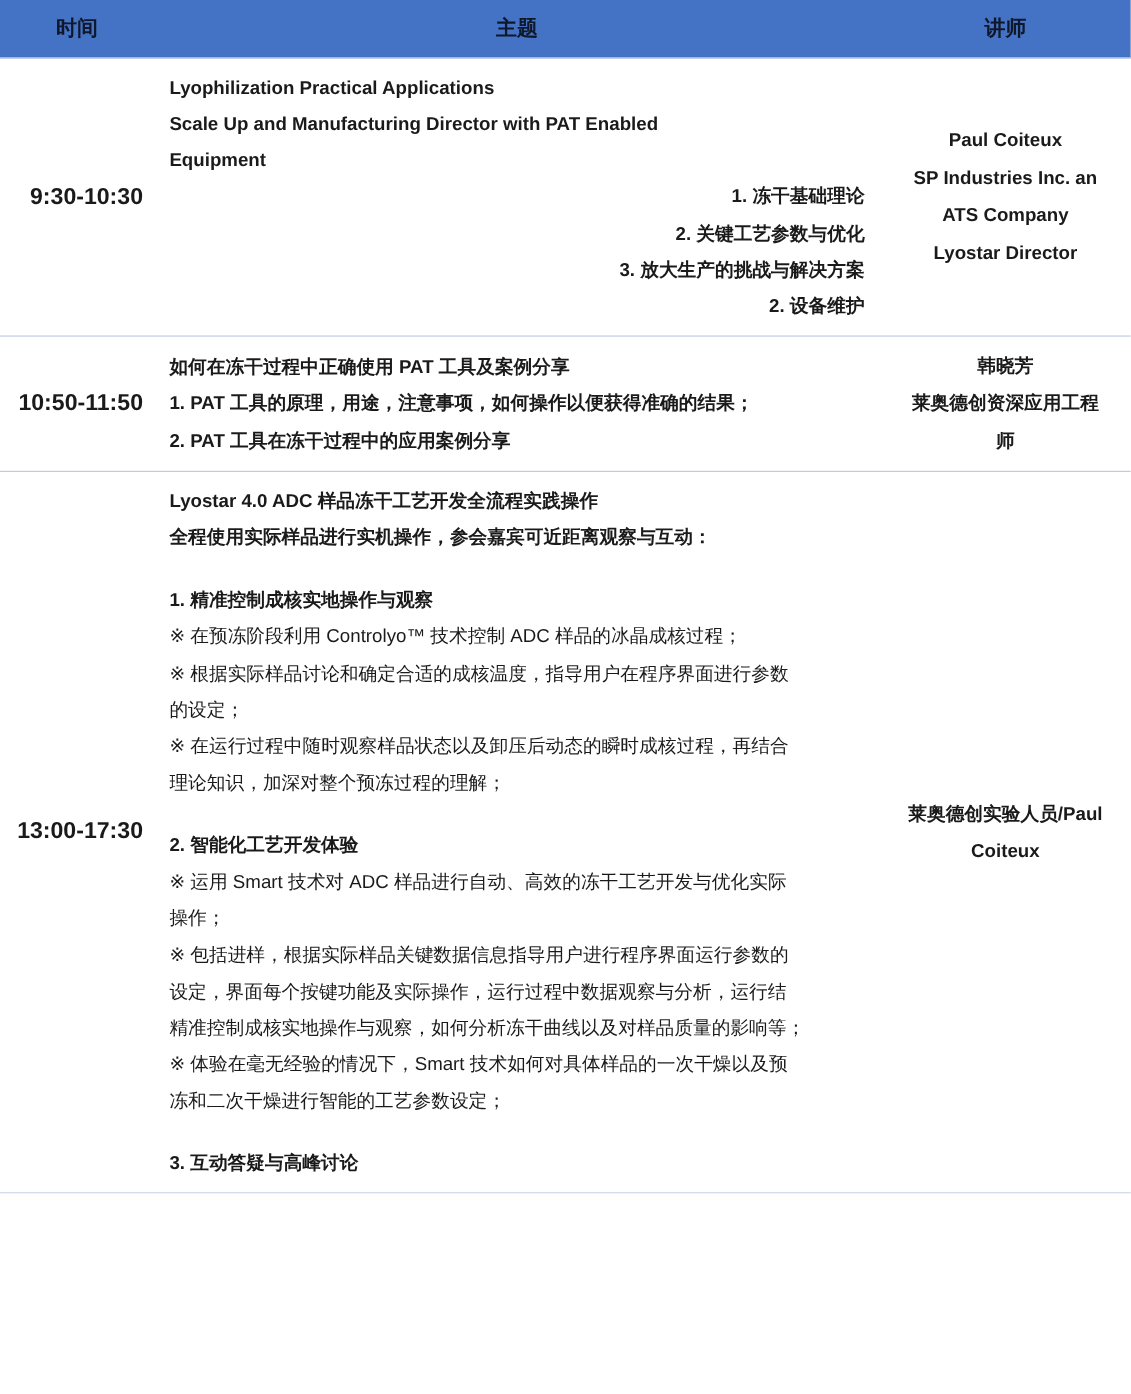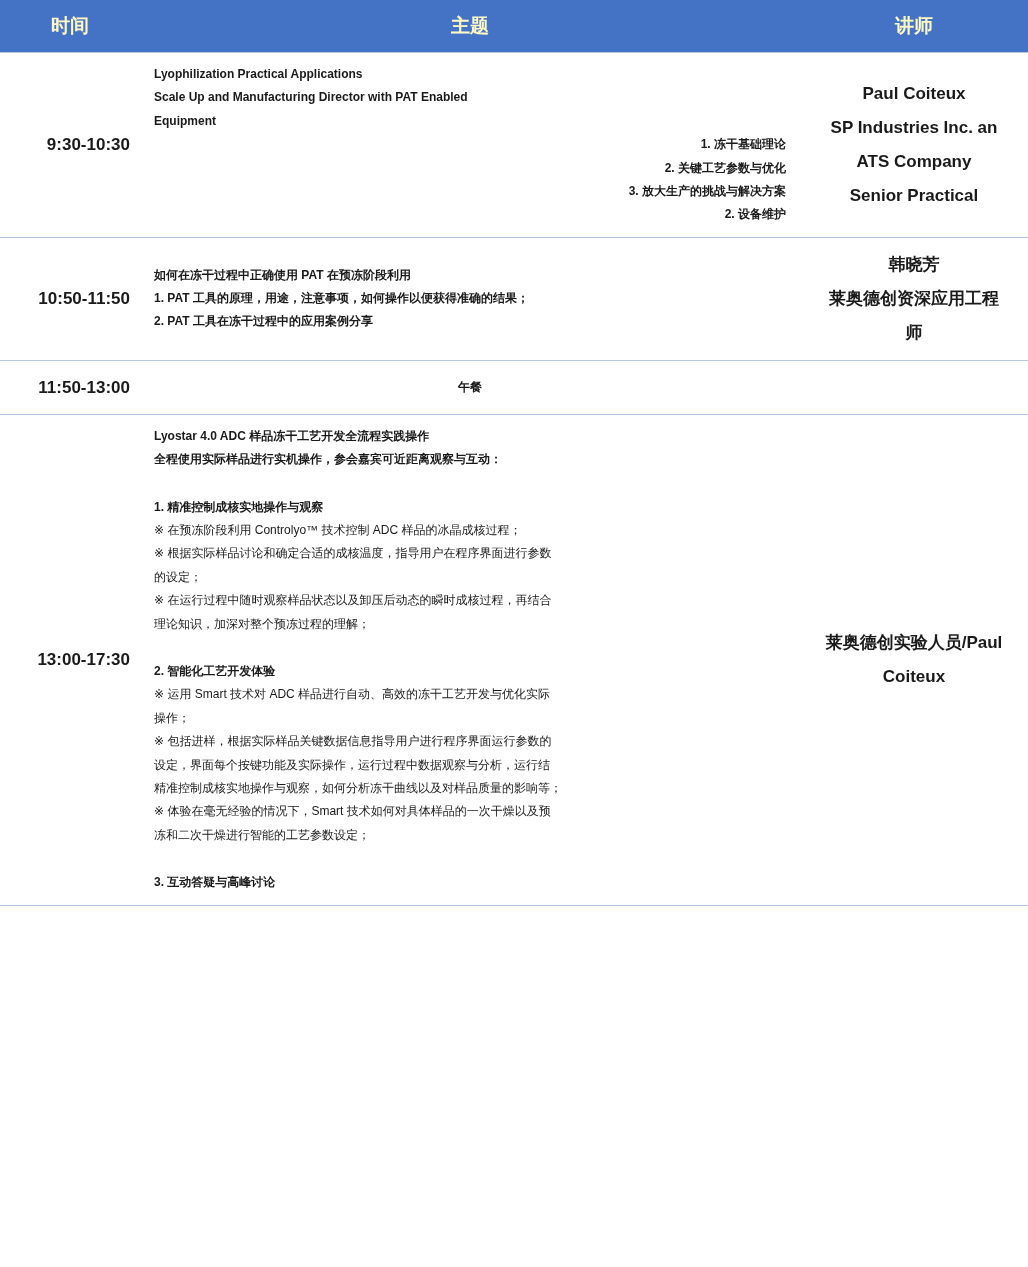--- a/index.html
+++ b/index.html
@@ -17,41 +17,41 @@
     width: 1028px;
     border-collapse: collapse;
     table-layout: fixed;
   }
   table.agenda col.c-time { width: 140px; }
   table.agenda col.c-topic { width: 660px; }
   table.agenda col.c-speaker { width: 228px; }
 
   thead th {
     background: #4472c4;
-    color: #fef9c3;
+    color: #0f172a;
     font-size: 19px;
     font-weight: bold;
     padding: 13px 6px;
     text-align: center;
     vertical-align: middle;
     border: none;
   }
 
   tbody td {
     border-top: 1px solid #b8c6e2;
     border-bottom: 1px solid #b8c6e2;
     padding: 10px 14px;
-    font-size: 12px;
+    font-size: 17px;
     line-height: 1.95;
     vertical-align: middle;
   }
   tbody tr td.time-cell {
     text-align: right;
     font-weight: bold;
-    font-size: 17px;
+    font-size: 21px;
     white-space: nowrap;
     padding-right: 10px;
     padding-left: 4px;
   }
   tbody tr td.speaker-cell {
     text-align: center;
     font-size: 17px;
     line-height: 2.0;
   }
   tbody tr td.topic-cell {
@@ -117,46 +117,39 @@
         <span class="bold-line">Equipment</span>
         <span class="num-line">1. 冻干基础理论</span>
         <span class="num-line">2. 关键工艺参数与优化</span>
         <span class="num-line">3. 放大生产的挑战与解决方案</span>
         <span class="num-line">2. 设备维护</span>
       </td>
       <td class="speaker-cell">
         <span class="plain-line">Paul Coiteux</span>
         <span class="plain-line">SP Industries Inc. an</span>
         <span class="plain-line">ATS Company</span>
-        <span class="plain-line">Senior Practical</span>
+        <span class="plain-line">Lyostar Director</span>
       </td>
     </tr>
 
 
     <tr>
       <td class="time-cell">10:50-11:50</td>
       <td class="topic-cell">
-        <span class="bold-line">如何在冻干过程中正确使用 PAT 在预冻阶段利用</span>
+        <span class="bold-line">如何在冻干过程中正确使用 PAT 工具及案例分享</span>
         <span class="plain-line">1. PAT 工具的原理，用途，注意事项，如何操作以便获得准确的结果；</span>
         <span class="plain-line">2. PAT 工具在冻干过程中的应用案例分享</span>
       </td>
       <td class="speaker-cell">
         <span class="plain-line">韩晓芳</span>
         <span class="plain-line">莱奥德创资深应用工程</span>
         <span class="plain-line">师</span>
       </td>
     </tr>
 
-    <tr>
-      <td class="time-cell">11:50-13:00</td>
-      <td class="topic-cell centered">
-        <span class="plain-line">午餐</span>
-      </td>
-      <td class="speaker-cell"></td>
-    </tr>
 
     <tr class="tall-row">
       <td class="time-cell">13:00-17:30</td>
       <td class="topic-cell">
         <span class="bold-line">Lyostar 4.0 ADC 样品冻干工艺开发全流程实践操作</span>
         <span class="bold-line">全程使用实际样品进行实机操作，参会嘉宾可近距离观察与互动：</span>
         <span class="spacer"></span>
         <span class="sub-head">1. 精准控制成核实地操作与观察</span>
         <span class="bullet-line">※ 在预冻阶段利用 Controlyo™ 技术控制 ADC 样品的冰晶成核过程；</span>
         <span class="bullet-line">※ 根据实际样品讨论和确定合适的成核温度，指导用户在程序界面进行参数</span>

